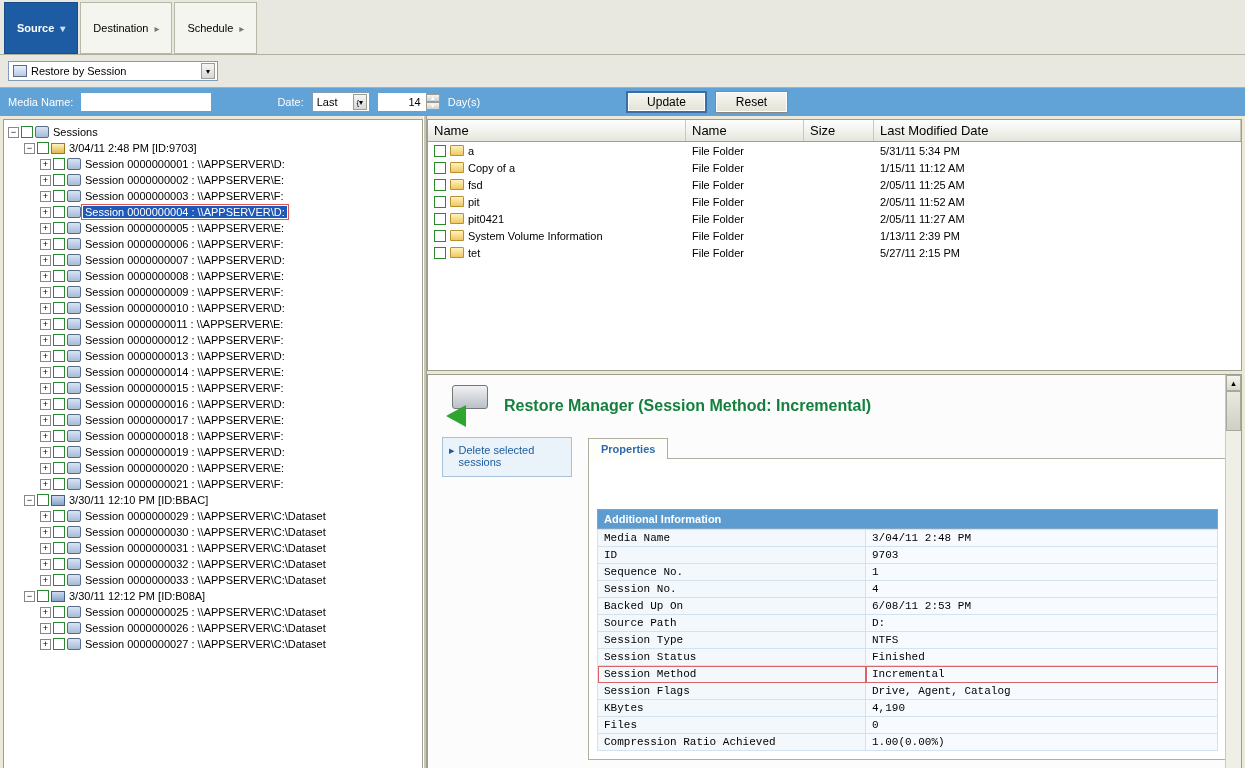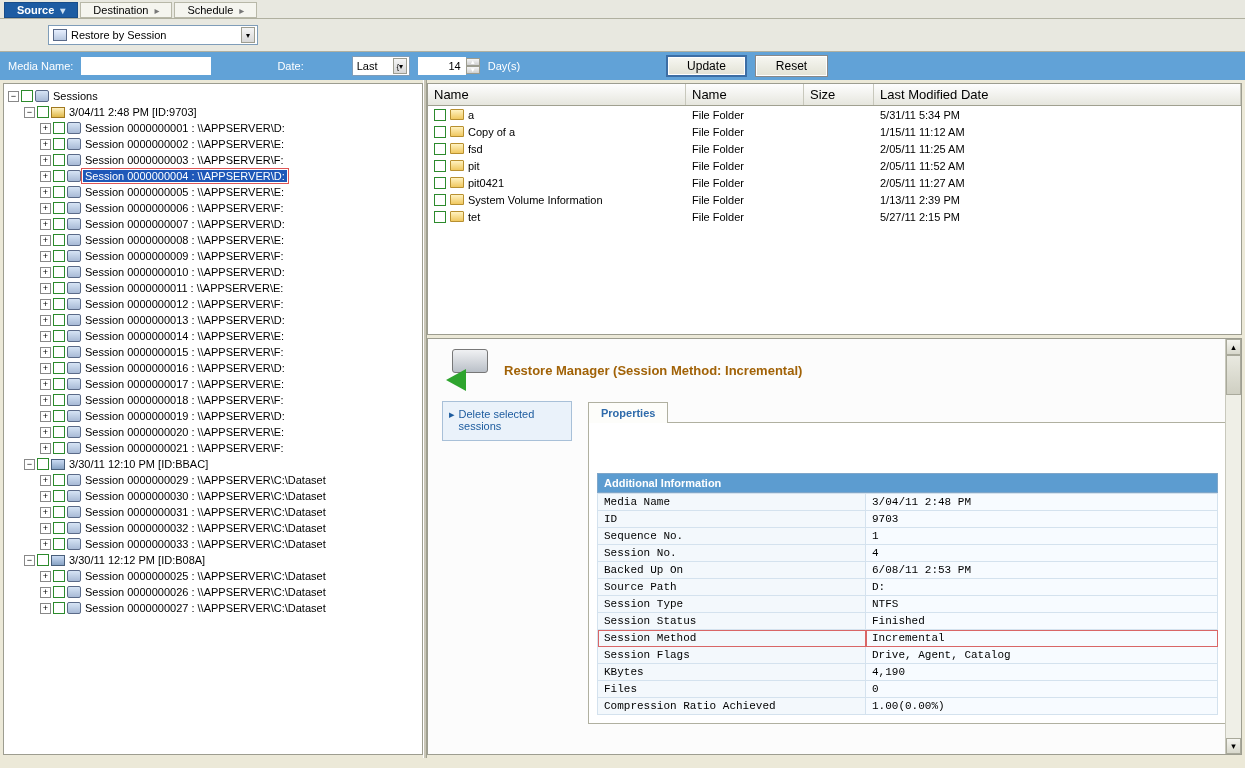--- a/index.html
+++ b/index.html
@@ -14,21 +14,21 @@
     overflow: hidden;
   }
   .tabs {
     display: flex;
     background: #e8e8e0;
     border-bottom: 1px solid #b0b0a0;
     padding: 2px 4px 0 4px;
     gap: 2px;
   }
   .tab {
-    padding: 1px 12px;
+    padding: 19px 12px;
     border: 1px solid #b8b8a8;
     background: #f5f5ef;
     font-size: 11px;
     display: flex;
     align-items: center;
     gap: 6px;
     cursor: pointer;
   }
   .tab.active {
     background: #1d5ca3;
@@ -48,21 +48,20 @@
     border-bottom: 1px solid #b0b0a0;
   }
   .dropdown {
     display: inline-flex;
     align-items: center;
     background: #fff;
     border: 1px solid #7f9db9;
     height: 20px;
     padding: 0 2px 0 4px;
     gap: 4px;
-    margin-left: 40px;
   }
   .dropdown .dd-arrow {
     width: 14px;
     height: 16px;
     background: linear-gradient(#f5f5f5,#d8d8d8);
     border: 1px solid #9d9d90;
     display: flex;
     align-items: center;
     justify-content: center;
     font-size: 8px;
@@ -223,21 +222,21 @@
     background:linear-gradient(#f0f1f3,#bac0c8); border:1px solid #777;
     border-radius:3px;
   }
   .restore-icon .arrow{
     position:absolute; bottom:0; left:0;
     width:0;height:0;
     border-top:11px solid transparent;
     border-bottom:11px solid transparent;
     border-right:20px solid #2ea52e;
   }
-  .details-title { color:#a16207; font-weight:bold; font-size:13px;}
+  .details-title { color:#15803d; font-weight:bold; font-size:16px;}
   .details-body { display:flex; gap:16px; padding:0 14px 10px 14px;}
   .side-panel {
     width:130px;
     border:1px solid #a8c0d8;
     background:#eaf2fa;
     padding:6px;
     font-size:11px;
     height:40px;
   }
   .side-panel a { color:#1c5b9e; text-decoration:none; display:flex; gap:4px;}

